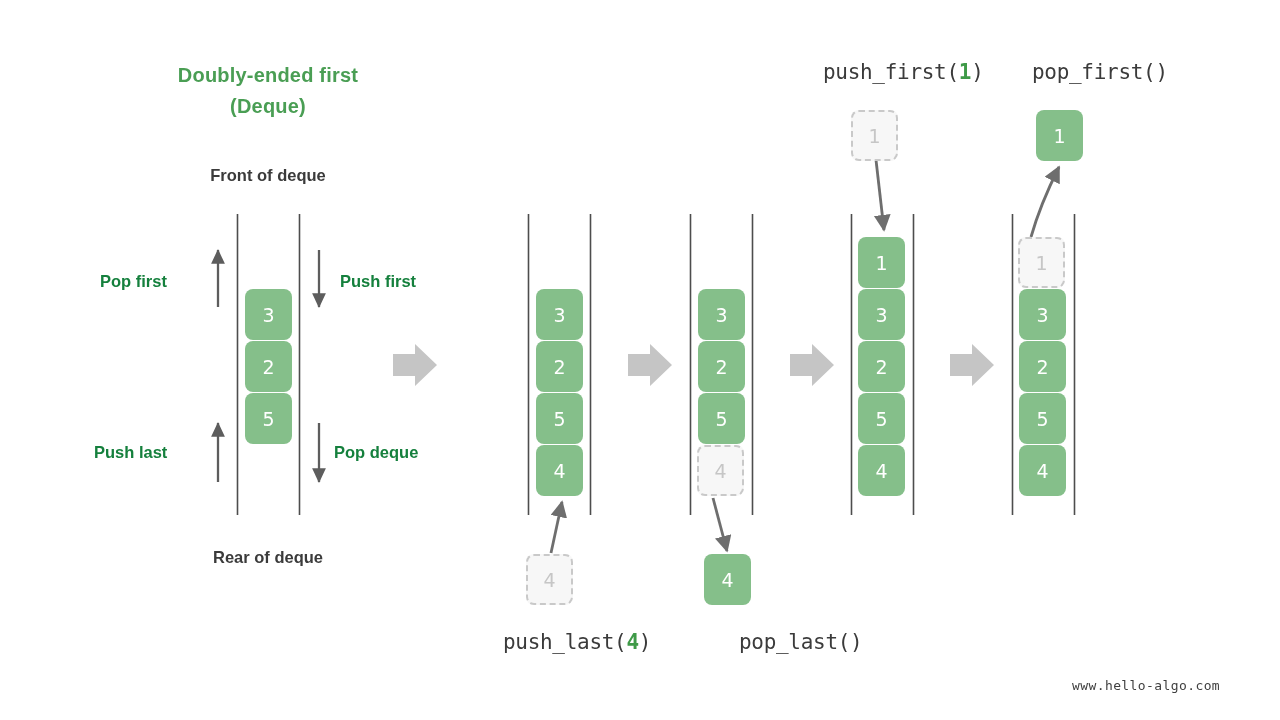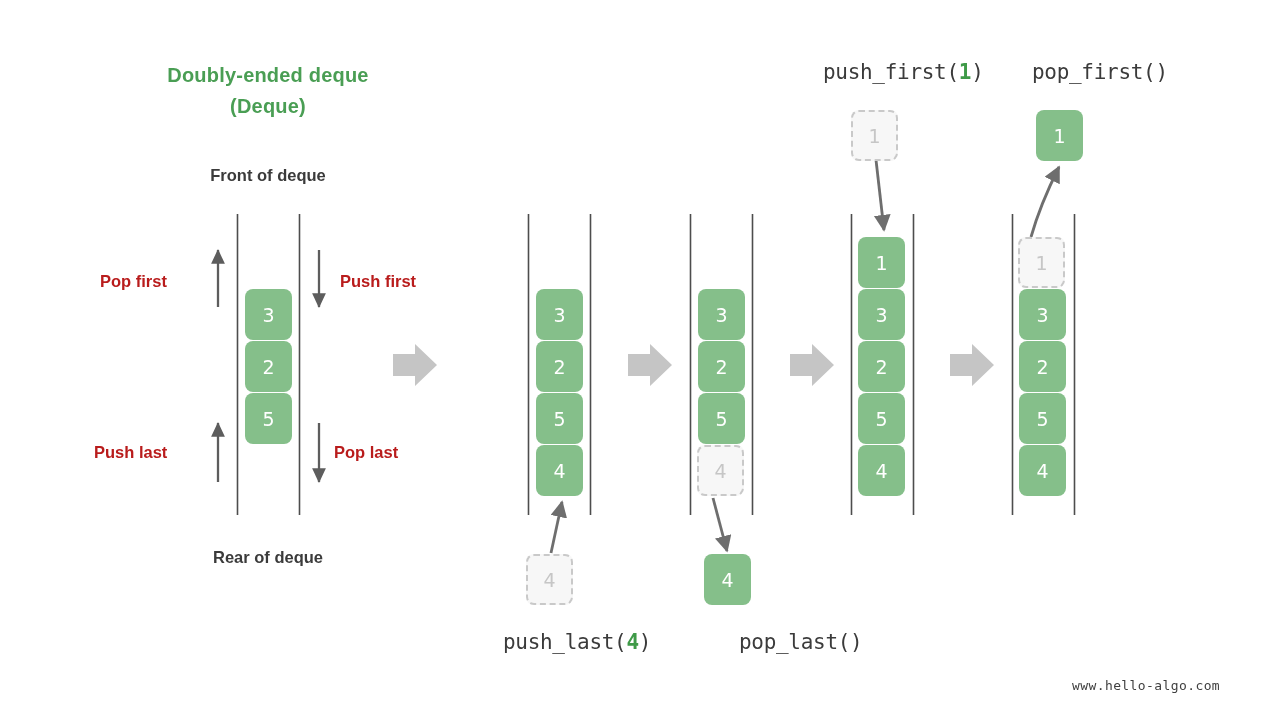--- a/index.html
+++ b/index.html
@@ -17,21 +17,21 @@
   
   .title{
     font-weight:bold;font-size:20px;color:#4a9e54;
     text-align:center;line-height:1.55;letter-spacing:.2px;
   }
   .hdr{
     font-weight:bold;font-size:16.5px;color:#3b3b3b;
     text-align:center;white-space:nowrap;
   }
   .oplabel{
-    font-weight:bold;font-size:16.5px;color:#b91c1c;
+    font-weight:bold;font-size:16.5px;color:#15803d;
     white-space:nowrap;
   }
   .mono{
     font-family:"DejaVu Sans Mono","Liberation Mono",monospace;
     font-size:21px;color:#3b3b3b;white-space:nowrap;letter-spacing:-.3px;
   }
   .mono .arg{color:#3f9a48;font-weight:bold;}
   .watermark{
     font-family:"DejaVu Sans Mono","Liberation Mono",monospace;
     font-size:13px;color:#404040;white-space:nowrap;letter-spacing:.4px;
@@ -109,31 +109,31 @@
 
     <g fill="#c5c5c5">
       <path d="M393,354 L415,354 L415,344 L437,365 L415,386 L415,376 L393,376 z"></path>
       <path d="M628,354 L650,354 L650,344 L672,365 L650,386 L650,376 L628,376 z"></path>
       <path d="M790,354 L812,354 L812,344 L834,365 L812,386 L812,376 L790,376 z"></path>
       <path d="M950,354 L972,354 L972,344 L994,365 L972,386 L972,376 L950,376 z"></path>
     </g>
   </svg>
 
   <div class="abs title" style="left:143px;top:60px;width:250px;">
-    <div>Doubly-ended deque</div>
+    <div>Doubly-ended first</div>
     <div>(Deque)</div>
   </div>
 
   <div class="abs hdr" style="left:168px;top:166px;width:200px;text-align:center;">Front of deque</div>
   <div class="abs hdr" style="left:168px;top:548px;width:200px;">Rear of deque</div>
 
   <div class="abs oplabel" style="left:100px;top:272px;">Pop first</div>
   <div class="abs oplabel" style="left:340px;top:272px;">Push first</div>
   <div class="abs oplabel" style="left:94px;top:443px;">Push last</div>
-  <div class="abs oplabel" style="left:334px;top:443px;">Pop last</div>
+  <div class="abs oplabel" style="left:334px;top:443px;">Pop deque</div>
 
   <div class="abs cell solid" style="left:245px;top:289px;">3</div>
   <div class="abs cell solid" style="left:245px;top:341px;">2</div>
   <div class="abs cell solid" style="left:245px;top:393px;">5</div>
 
   <div class="abs cell solid" style="left:536px;top:289px;">3</div>
   <div class="abs cell solid" style="left:536px;top:341px;">2</div>
   <div class="abs cell solid" style="left:536px;top:393px;">5</div>
   <div class="abs cell solid" style="left:536px;top:445px;">4</div>
   <div class="abs cell ghost" style="left:526px;top:554px;">4</div>

